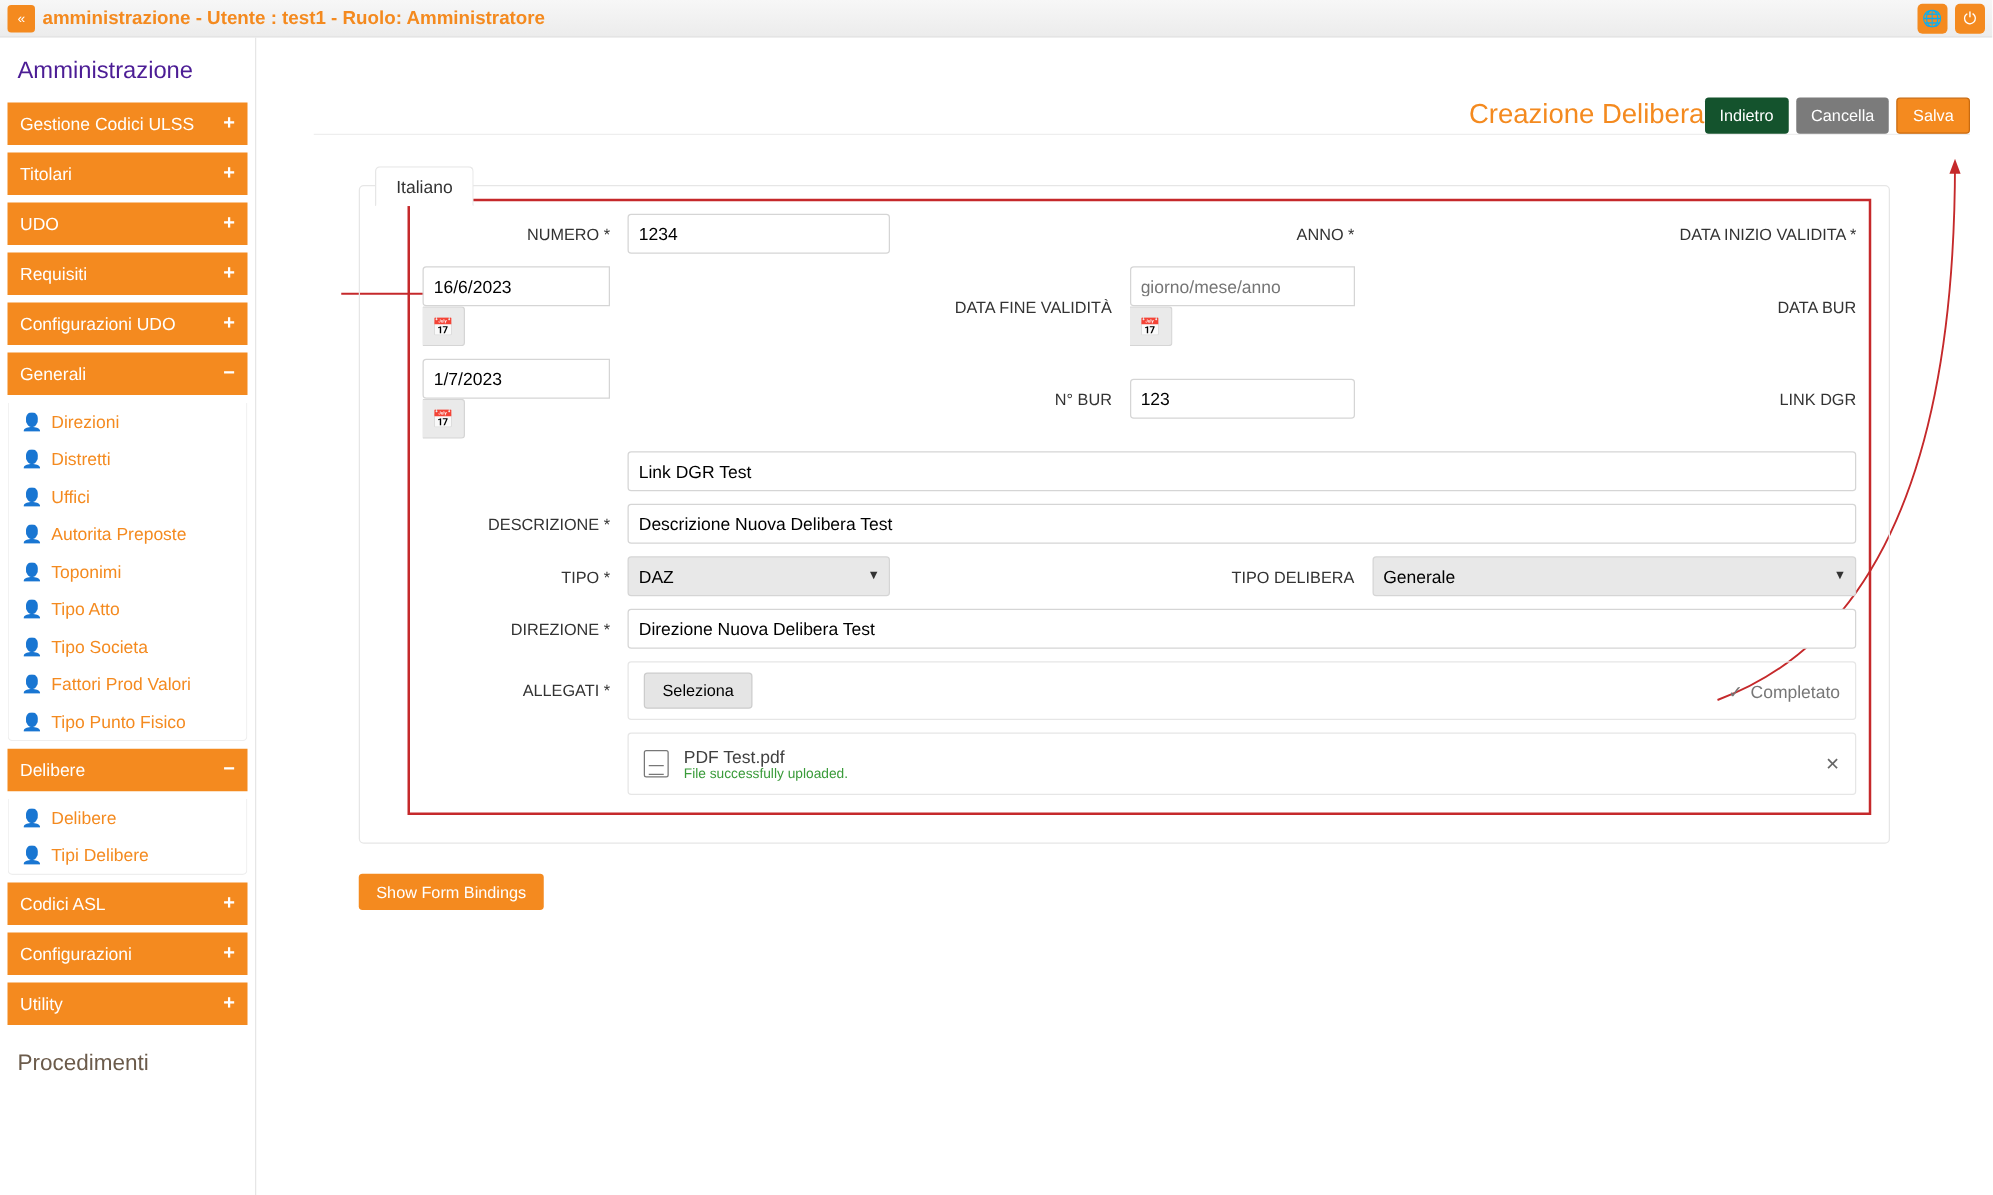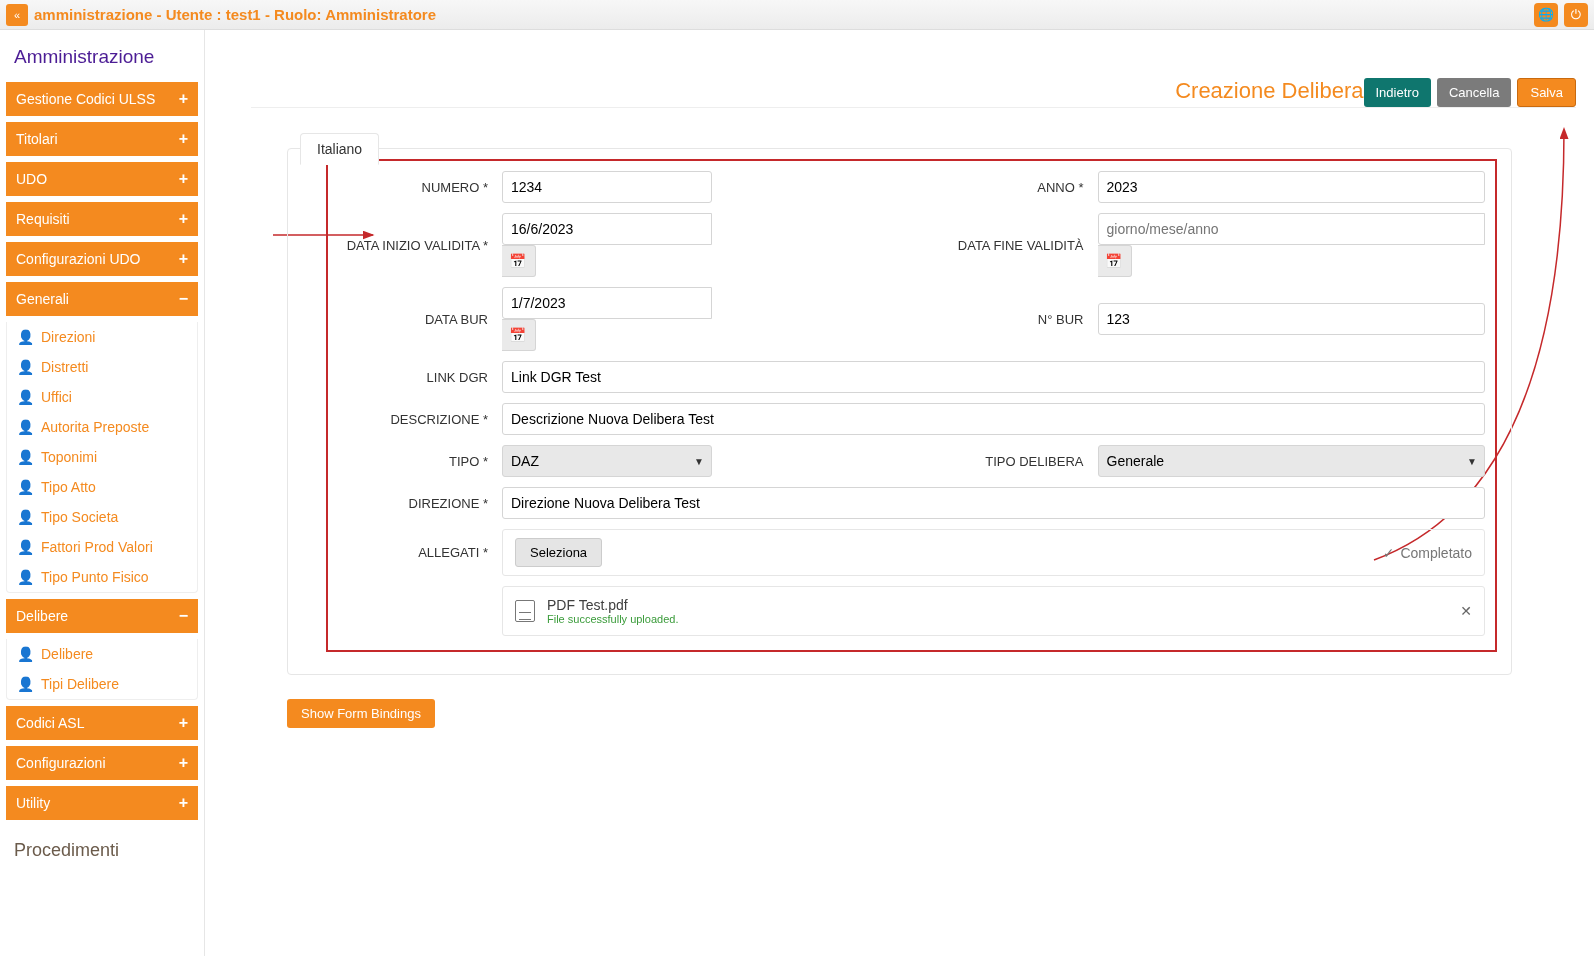--- a/index.html
+++ b/index.html
@@ -114,21 +114,21 @@
 }
 .btn-row { display:flex; gap:6px; padding-top: 30px; }
 .btn {
   border:none;
   border-radius:3px;
   padding: 6px 12px;
   color:#fff;
   cursor:pointer;
   font-size:13px;
 }
-.btn-dark { background:#0f766e; }
+.btn-dark { background:#14532d; }
 .btn-gray { background:#7b7b7b; }
 .btn-orange { background:#f48a1f; border:1px solid #c96a0f; }
 
 .form-card {
   margin: 40px 64px 24px 64px;
   border:1px solid #e6e6e6;
   border-radius:4px;
   padding-bottom: 12px;
   position: relative;
 }
@@ -369,21 +369,20 @@
       <path d="M 10 470 Q 200 400 200 40" stroke="#c5292b" stroke-width="1.5" fill="none" marker-end="url(#ah2)"></path>
     </svg>
 
     <div class="form-card">
       <div class="tab">Italiano</div>
       <div class="form-inner">
         <div class="form-grid">
           <div class="flabel">NUMERO *</div>
           <input class="input" style="max-width: 210px;" value="1234">
           <div class="flabel">ANNO *</div>
-          <input class="input" value="2023" style="">
 
           <div class="flabel">DATA INIZIO VALIDITA *</div>
           <div class="date-wrap" style="max-width:210px">
             <input class="input" value="16/6/2023" style="">
             <div class="date-btn">📅</div>
           </div>
           <div class="flabel">DATA FINE VALIDITÀ</div>
           <div class="date-wrap">
             <input class="input" placeholder="giorno/mese/anno" style="">
             <div class="date-btn">📅</div>

